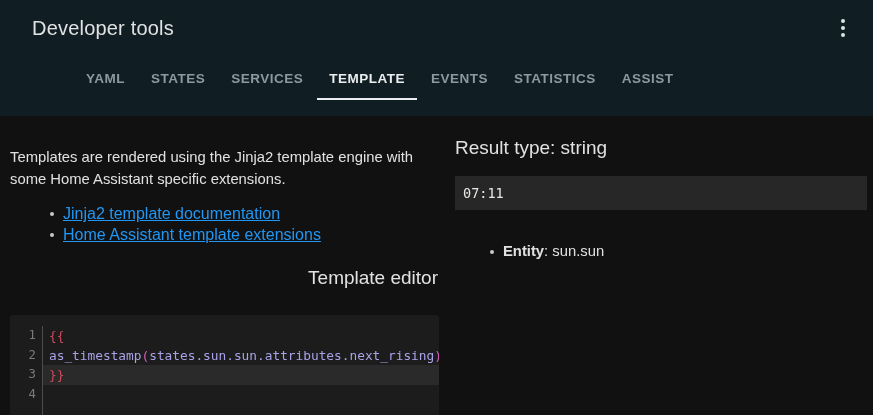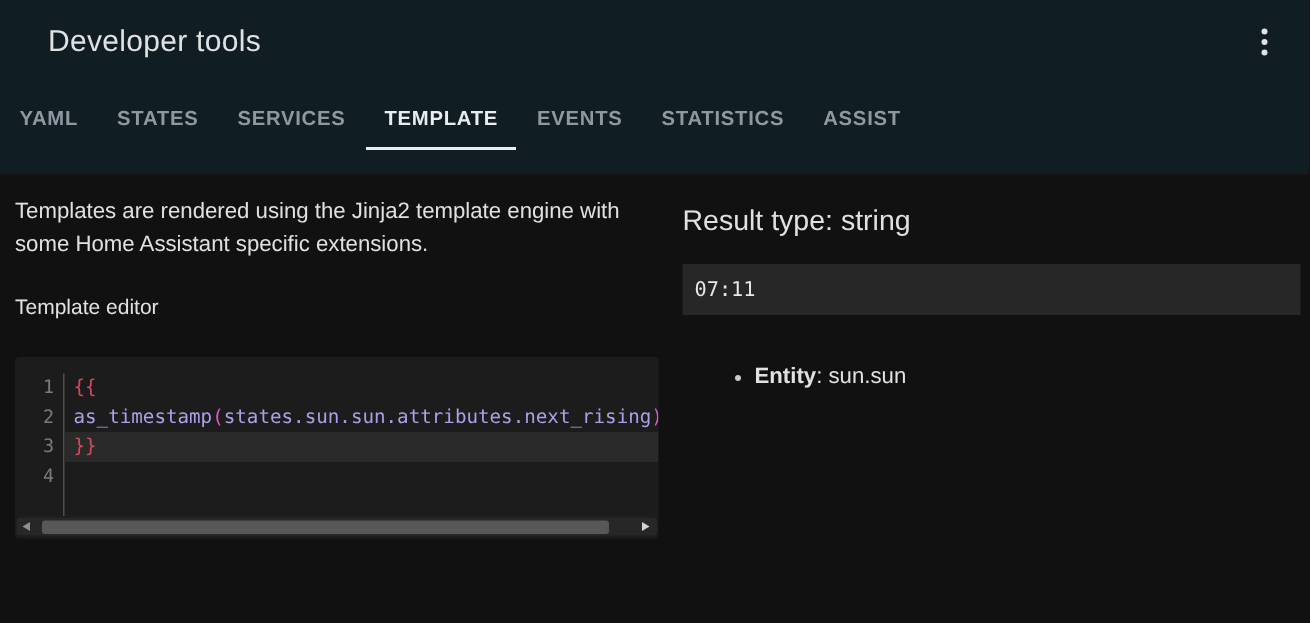--- a/index.html
+++ b/index.html
@@ -14,46 +14,46 @@
   .app-header { background: var(--header-bg); height: 116px; }
   .header-row { height: 56px; display: flex; align-items: center; padding: 0 18px 0 32px; }
   .page-title { font-size: 20px; letter-spacing: .2px; color: var(--text-primary); }
   .menu-btn {
     margin-left: auto; width: 24px; height: 24px;
     display: flex; flex-direction: column; align-items: center; justify-content: center;
     gap: 3px; cursor: pointer;
   }
   .menu-btn i { width: 4px; height: 4px; border-radius: 50%; background: #dfe3e6; }
 
-  .tab-bar { height: 44px; display: flex; }
+  .tab-bar { height: 44px; display: flex; padding-left: 73px; }
   .tab {
     position: relative; display: flex; align-items: center;
     padding: 0 13px; font-size: 13.5px; font-weight: bold; letter-spacing: .5px;
     color: var(--text-secondary); cursor: pointer; text-transform: uppercase;
   }
   .tab.active { color: #e9edf0; }
   .tab.active::after {
     content: ""; position: absolute; left: 1px; right: 1px; bottom: 0;
     height: 2px; background: #e9edf0;
   }
 
   
   .content { display: flex; align-items: flex-start; }
   .col-left  { width: 428px; margin-left: 10px; }
   .col-right { width: 412px; margin-left: 17px; }
 
-  .intro { margin-top: 14px; font-size: 14.8px; line-height: 22px; }
+  .intro { margin-top: 30px; font-size: 14.8px; line-height: 22px; }
   .doc-links { margin-top: 13px; list-style: none; }
   .doc-links li { position: relative; padding-left: 53px; line-height: 21px; }
   .doc-links li::before {
     content: ""; position: absolute; left: 40px; top: 9px;
     width: 4px; height: 4px; border-radius: 50%; background: #c9c9c9;
   }
   .doc-links a { color: var(--link); text-decoration: underline; cursor: pointer; }
-  .editor-label { margin-top: 22px; font-size: 14px; }
+  .editor-label { margin-top: 22px; font-size: 19px; text-align: right; }
 
   
   .editor {
     margin-top: 26px; width: 429px; height: 121px;
     background: var(--editor-bg); border-radius: 3px;
     font-family: "DejaVu Sans Mono", monospace; font-size: 12.8px;
     display: flex; flex-direction: column; overflow: hidden; cursor: text;
   }
   .editor-body { flex: 1; display: flex; padding-top: 11px; }
   .gutter { width: 33px; flex: none; border-right: 1px solid #4d4d4d; }
@@ -135,20 +135,28 @@
     <div class="tab">
         <span>ASSIST</span>
       </div>
   </nav>
 </header>
 
 <main class="content">
 
   <section class="col-left">
     <p class="intro">Templates are rendered using the Jinja2 template engine with some Home Assistant specific extensions.</p>
+    <ul class="doc-links">
+      <li>
+        <a>Jinja2 template documentation</a>
+      </li>
+      <li>
+        <a>Home Assistant template extensions</a>
+      </li>
+    </ul>
     <div class="editor-label">Template editor</div>
 
     <div class="editor">
       <div class="editor-body">
         <div class="gutter">
           <div class="ln">1</div>
           <div class="ln">2</div>
           <div class="ln">3</div>
           <div class="ln">4</div>
         </div>

